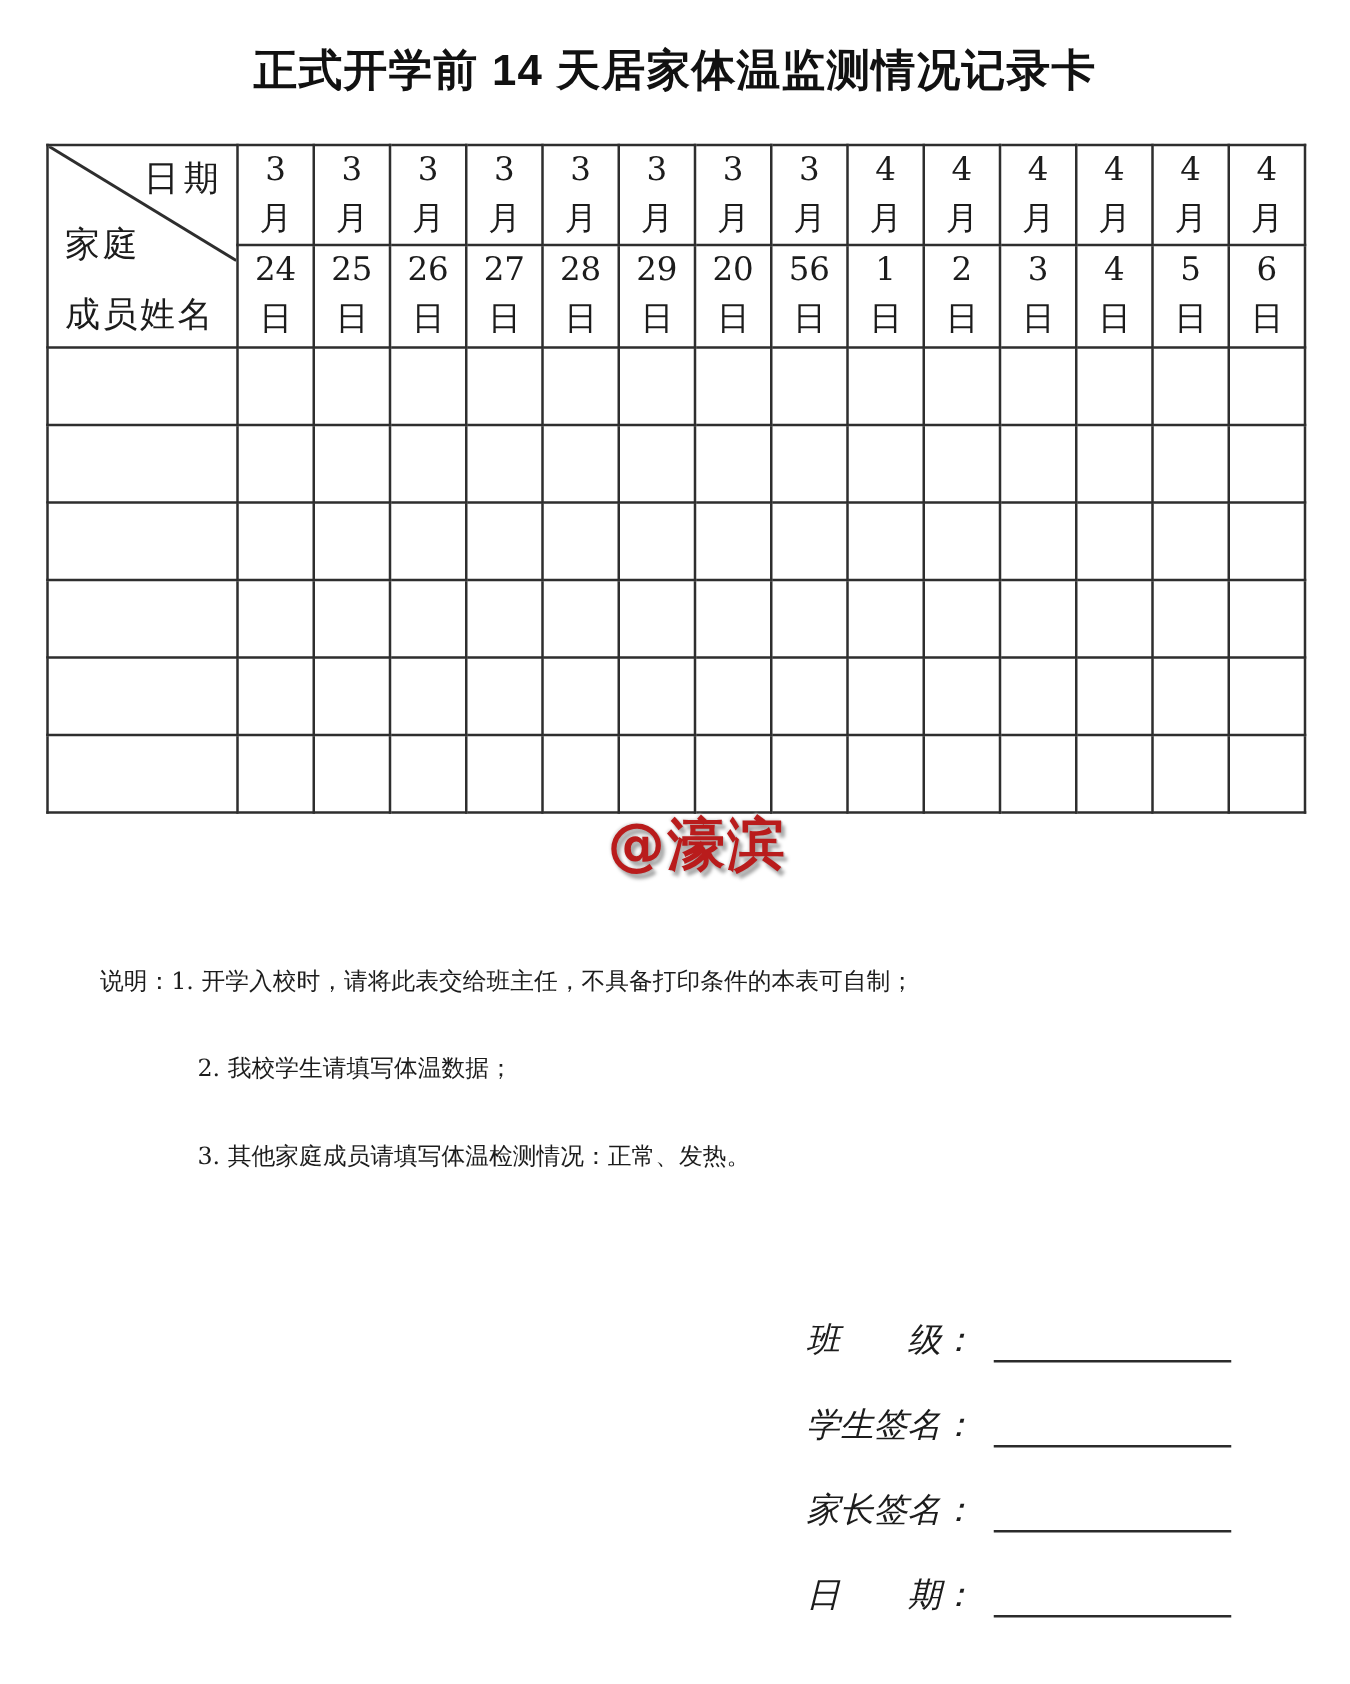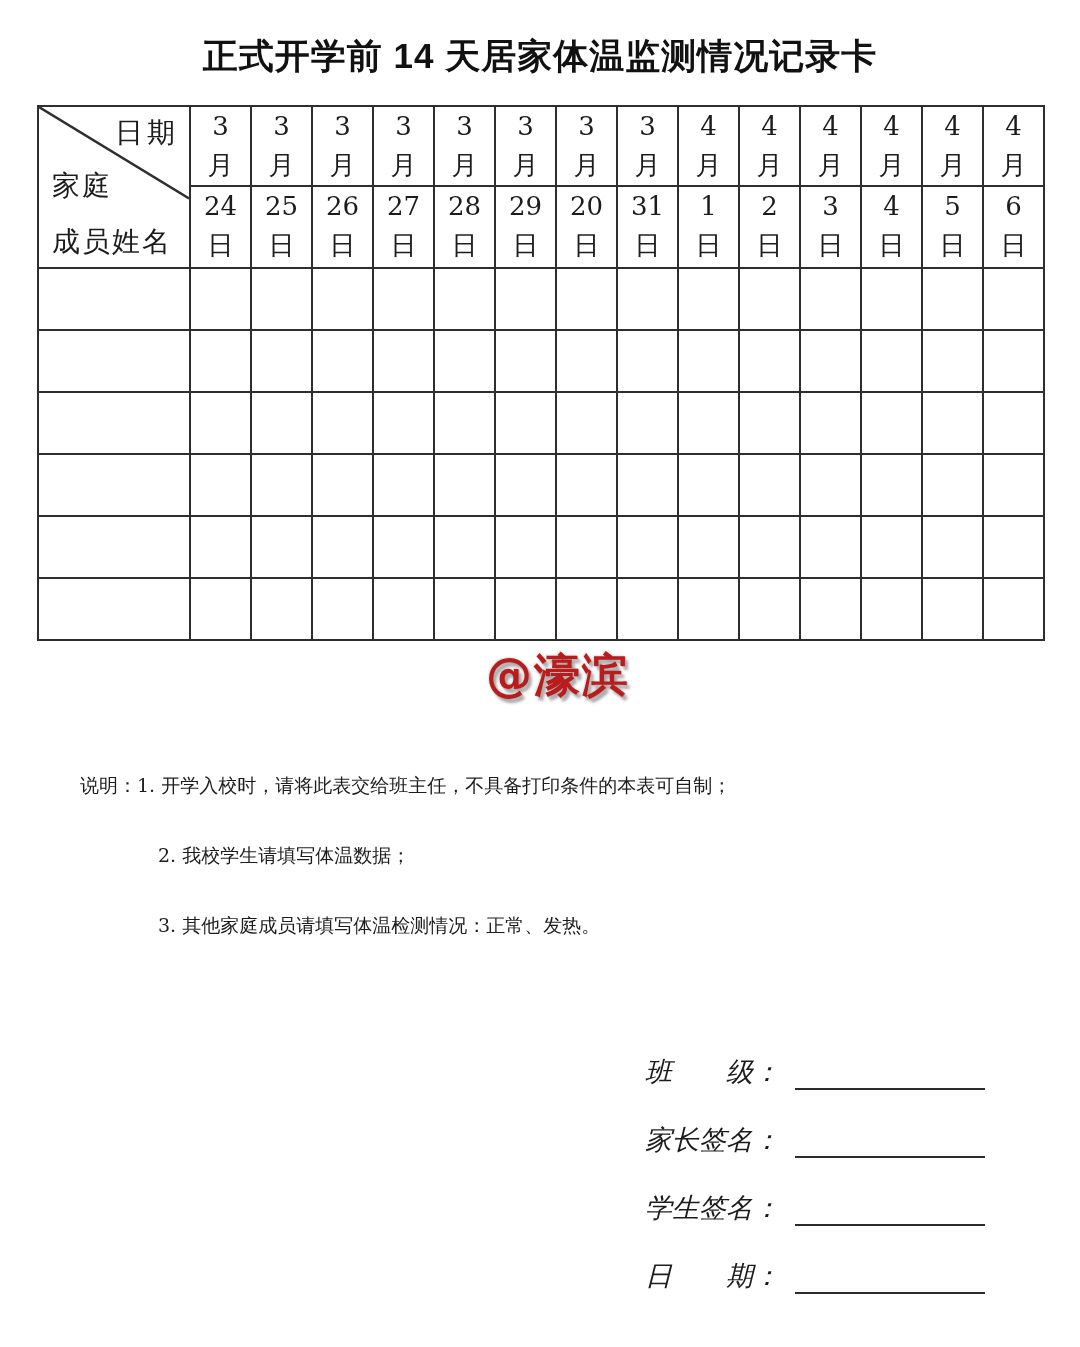--- a/index.html
+++ b/index.html
@@ -7,21 +7,21 @@
     position:relative; width:1080px; height:1347px; background:#ffffff;
     font-family:"DejaVu Serif","Liberation Serif",serif; color:#1c1c1c; overflow:hidden;
   }
   .title {
     position:absolute; top:33px; left:0; width:100%; margin:0;
     text-align:center; font-family:"Liberation Sans","DejaVu Sans",sans-serif;
     font-weight:bold; font-size:35px; letter-spacing:1px; color:#111;
   }
   
   .grid {
-    position:absolute; left:37px; top:105px; z-index:2;
+    position:absolute; left:37px; top:115px; z-index:2;
     border-collapse:collapse; table-layout:fixed;
   }
   .grid td {
     border:2px solid #2e2e2e; padding:0; text-align:center;
     vertical-align:top; background:transparent;
   }
   .month-cell { height:77px; font-size:26px; }
   .day-cell   { height:80px; font-size:26px; }
   .month-cell div, .day-cell div { line-height:39px; height:39px; }
   .month-cell { padding-top:2px; }
@@ -171,21 +171,21 @@
           </td>
           <td class="day-cell">
             <div>29</div>
             <div>日</div>
           </td>
           <td class="day-cell">
             <div>20</div>
             <div>日</div>
           </td>
           <td class="day-cell">
-            <div>31</div>
+            <div>56</div>
             <div>日</div>
           </td>
           <td class="day-cell">
             <div>1</div>
             <div>日</div>
           </td>
           <td class="day-cell">
             <div>2</div>
             <div>日</div>
           </td>
@@ -315,29 +315,29 @@
 
   <div class="notes">
     <div class="note-line"><span>说明：</span><span>1. 开学入校时，请将此表交给班主任，不具备打印条件的本表可自制；</span></div>
     <div class="note-line indent">2. 我校学生请填写体温数据；</div>
     <div class="note-line indent">3. 其他家庭成员请填写体温检测情况：正常、发热。</div>
   </div>
 
   <div class="signatures">
     <div class="sig-row">
       <span class="sig-label">班　　级：</span>
+        <span class="sig-line"></span>
+    </div>
+    <div class="sig-row">
+      <span class="sig-label">学生签名：</span>
         <span class="sig-line"></span>
     </div>
     <div class="sig-row">
       <span class="sig-label">家长签名：</span>
         <span class="sig-line"></span>
     </div>
     <div class="sig-row">
-      <span class="sig-label">学生签名：</span>
-        <span class="sig-line"></span>
-    </div>
-    <div class="sig-row">
       <span class="sig-label">日　　期：</span>
         <span class="sig-line"></span>
     </div>
   </div>
 
 </div>
 
 </body></html>

